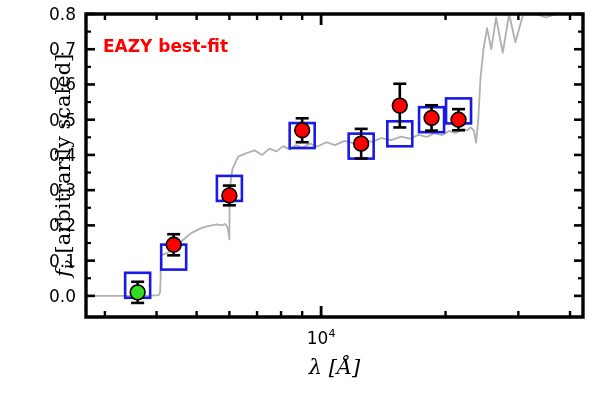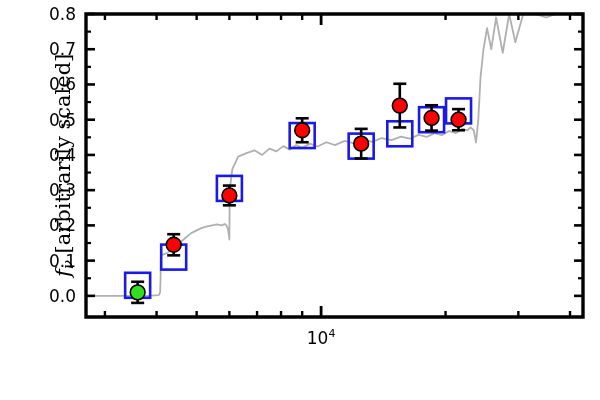--- a/index.html
+++ b/index.html
@@ -170,15 +170,20 @@
     <g id="xtick-layer">
         <text x="321.09783401560776" y="344" text-anchor="middle" font-family="DejaVu Sans, sans-serif" font-size="17" fill="#000">10<tspan dy="-7" font-size="11">4</tspan></text>
       </g>
   </svg>
 
   <div class="ylabel">
     <span class="ital">f</span><span class="sub">ν</span>
     <span>[arbitrarily scaled]</span>
   </div>
 
+  <div class="xlabel">
+    <span class="ital">λ</span>
+    <span class="ital">[Å]</span>
+  </div>
 
+  <div class="annot">EAZY best-fit</div>
 
 </div>
 
 </body></html>

